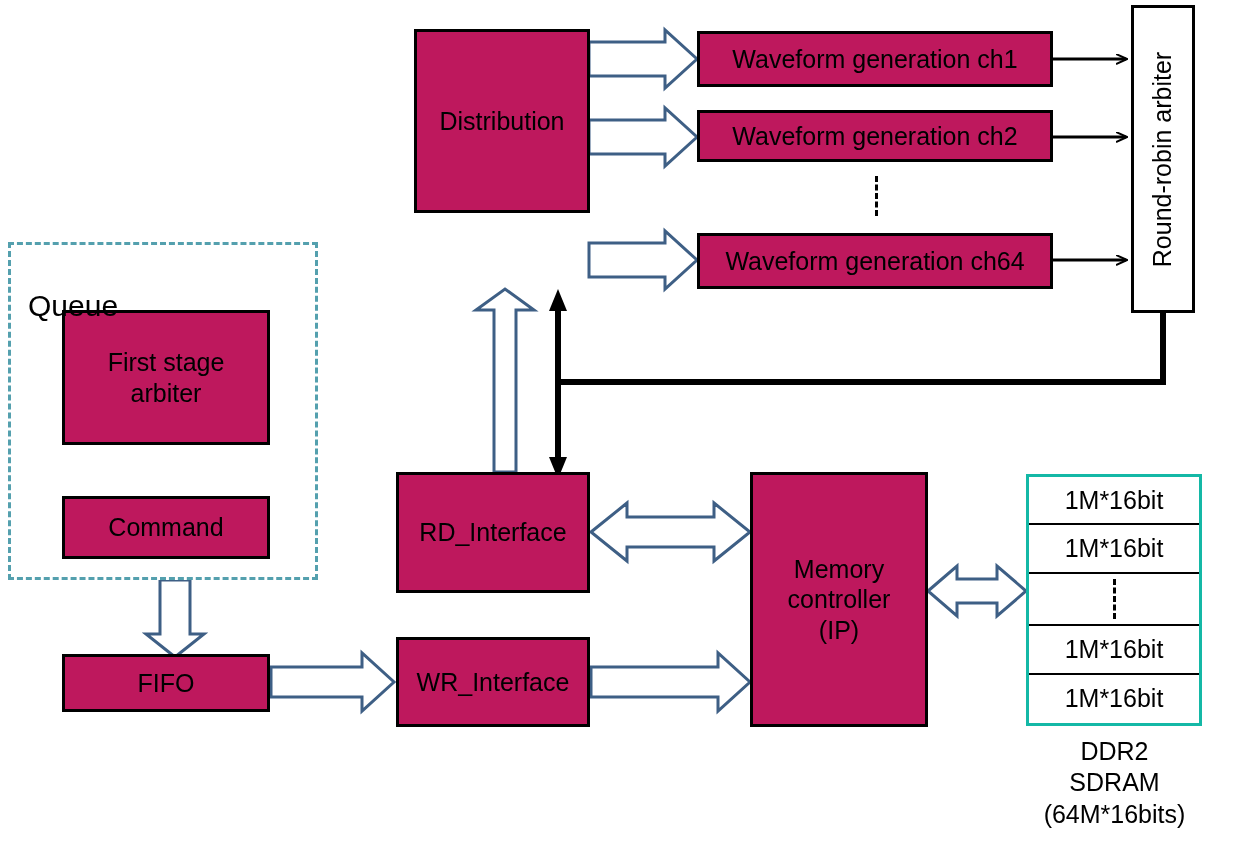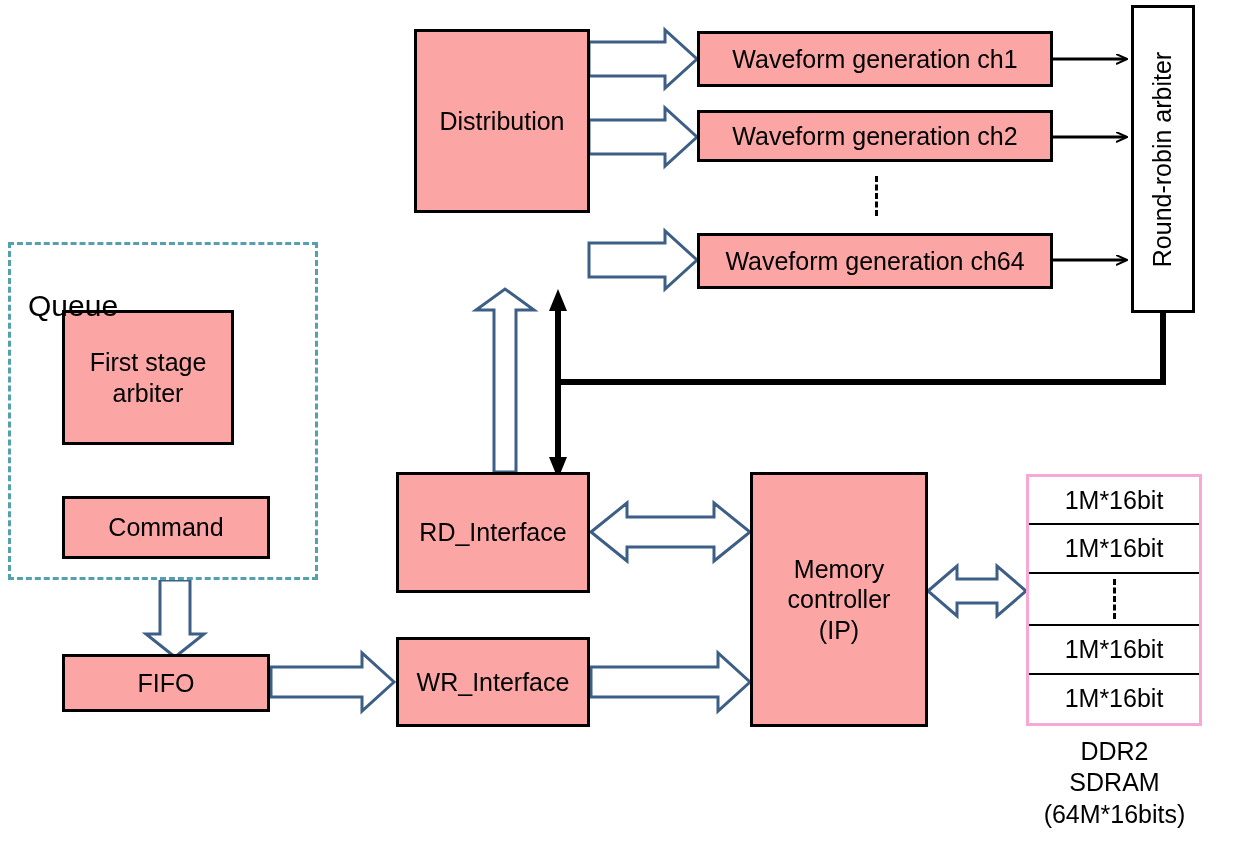--- a/index.html
+++ b/index.html
@@ -23,21 +23,21 @@
     position: absolute;
     left: 0;
     top: 0;
     width: 1235px;
     height: 856px;
   }
   .box {
     position: absolute;
     box-sizing: border-box;
     border: 3px solid #000000;
-    background: #fca5a5;
+    background: #be185d;
     display: flex;
     align-items: center;
     justify-content: center;
     text-align: center;
     font-size: 25px;
     line-height: 1.22;
     color: #000000;
     z-index: 3;
   }
   .queue-group {
@@ -76,21 +76,21 @@
   .vert-text span {
     display: inline-block;
     transform: rotate(-90deg);
     white-space: nowrap;
     font-size: 25px;
     color: #000000;
   }
   .mem-stack {
     position: absolute;
     box-sizing: border-box;
-    border: 3px solid #f9a8d4;
+    border: 3px solid #14b8a6;
     background: #ffffff;
     z-index: 3;
     display: flex;
     flex-direction: column;
   }
   .mem-cell {
     box-sizing: border-box;
     border-bottom: 2px solid #000000;
     height: 50px;
     display: flex;
@@ -178,21 +178,21 @@
     <g>
       <path d="M928,591 L957,566 L957,579 L997,579 L997,566 L1026,591
                L997,616 L997,603 L957,603 L957,616 Z" fill="#ffffff" stroke="#3e5f85" stroke-width="3" stroke-linejoin="miter"></path>
     </g>
   </svg>
 
   <div class="queue-group" style="left:8px; top:242px; width:310px; height:338px;"></div>
 
   <div class="queue-title" style="left:28px; top:253px;">Queue</div>
 
-  <div class="box" style="left:62px; top:310px; width:172px; height:135px; flex-direction:column;">
+  <div class="box" style="left:62px; top:310px; width:208px; height:135px; flex-direction:column;">
     <span>First stage</span>
     <span>arbiter</span>
   </div>
 
   <div class="box" style="left:62px; top:496px; width:208px; height:63px;">
     <span>Command</span>
   </div>
 
   <div class="box" style="left:62px; top:654px; width:208px; height:58px;">
     <span>FIFO</span>

